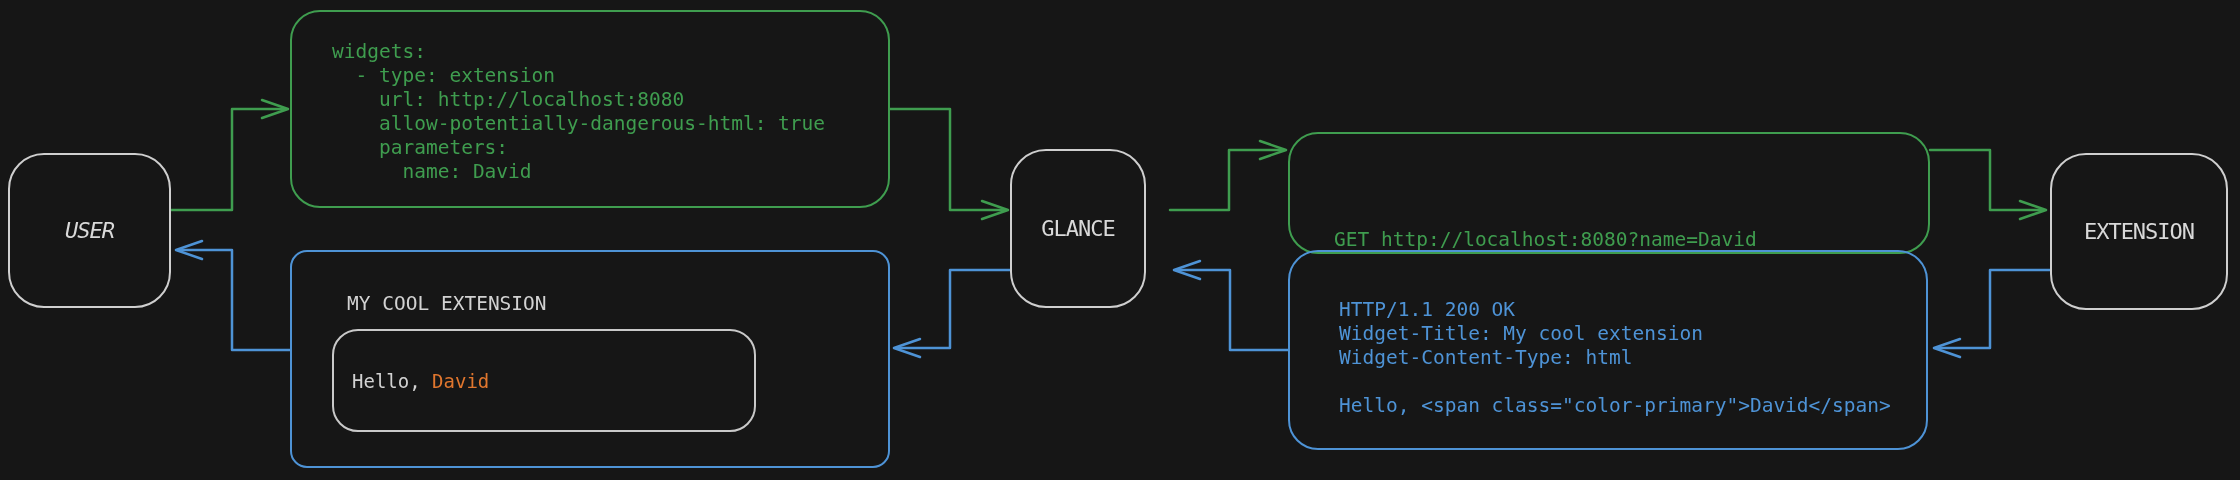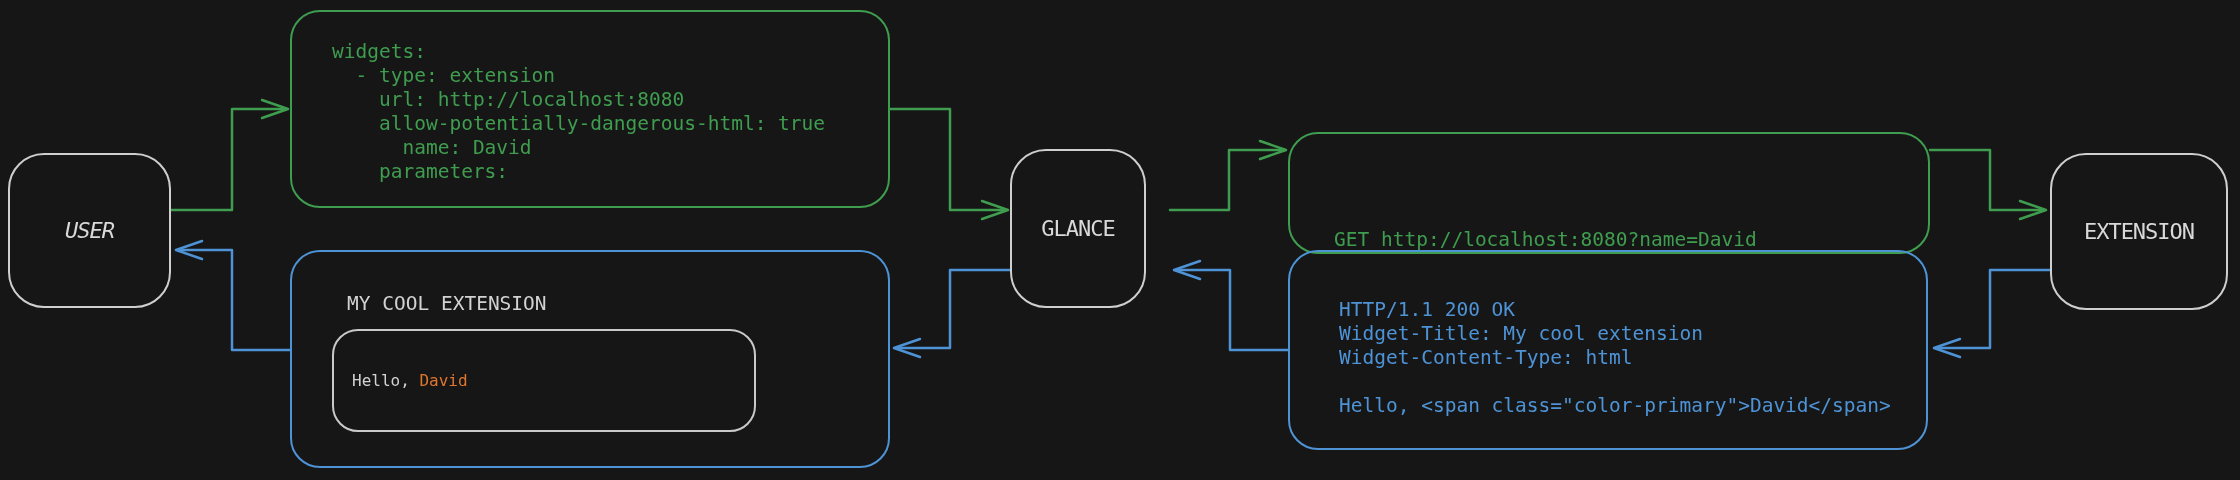--- a/index.html
+++ b/index.html
@@ -38,32 +38,32 @@
   .codebox.green{border-color:var(--green);color:var(--green);}
   .codebox.blue{border-color:var(--blue);color:var(--blue);}
   .box-config{left:290px;top:10px;width:600px;height:198px;padding:28px 10px 0 40px;}
   .box-request{left:1288px;top:88px;width:642px;height:122px;display:flex;align-items:flex-end;padding-left:44px;margin-top:44px;}
   .box-response{left:1288px;top:250px;width:640px;height:200px;padding:46px 10px 16px 49px;}
   .code-line{white-space:pre;min-height:24px;}
   
   .box-widget{
     position:absolute;box-sizing:border-box;
     left:290px;top:250px;width:600px;height:218px;
-    border:2.5px solid var(--blue);border-radius:30px;
+    border:2.5px solid var(--blue);border-radius:17px;
   }
   .widget-title{
     position:absolute;left:55px;top:40px;
     color:var(--text_light);font-size:19.5px;line-height:24px;white-space:pre;
   }
   .widget-inner{
     position:absolute;box-sizing:border-box;
     left:40px;top:77px;width:424px;height:103px;
     border:2px solid var(--inner_border);border-radius:26px;
     display:flex;align-items:center;padding-left:18px;
-    font-size:16px;
+    font-size:19px;
   }
   .greet-prefix{color:var(--text_light);white-space:pre;}
   .greet-name{color:var(--orange);white-space:pre;}
 </style>
 </head>
 <body style="background: rgb(22, 22, 22);">
 
 <div id="canvas">
 
   <svg id="flow" width="2240" height="480" viewBox="0 0 2240 480">
@@ -111,22 +111,22 @@
   </div>
   <div class="node node-extension">
     <span>EXTENSION</span>
   </div>
 
   <div class="codebox green box-config">
     <div class="code-line">widgets:</div>
     <div class="code-line">  - type: extension</div>
     <div class="code-line">    url: http://localhost:8080</div>
     <div class="code-line">    allow-potentially-dangerous-html: true</div>
+    <div class="code-line">    parameters:</div>
     <div class="code-line">      name: David</div>
-    <div class="code-line">    parameters:</div>
   </div>
 
   <div class="codebox green box-request">
     <div class="code-line">GET http://localhost:8080?name=David</div>
   </div>
 
   <div class="codebox blue box-response">
     <div class="code-line">HTTP/1.1 200 OK</div>
     <div class="code-line">Widget-Title: My cool extension</div>
     <div class="code-line">Widget-Content-Type: html</div>

